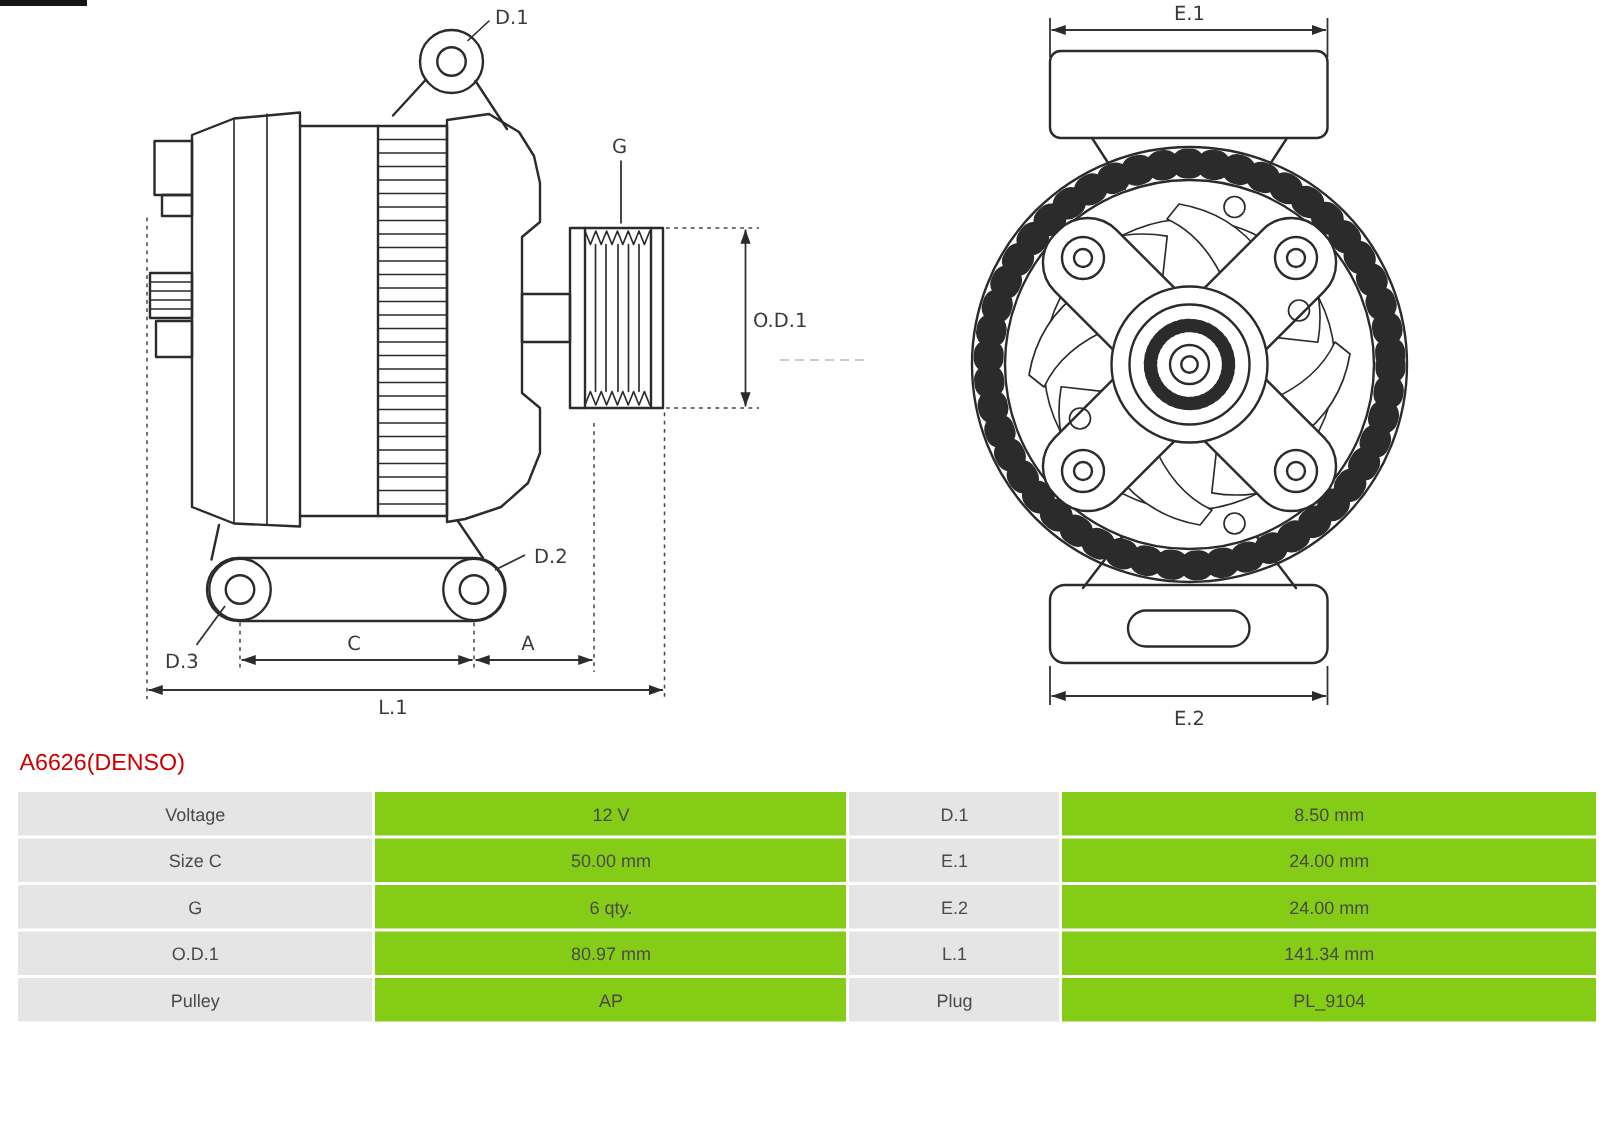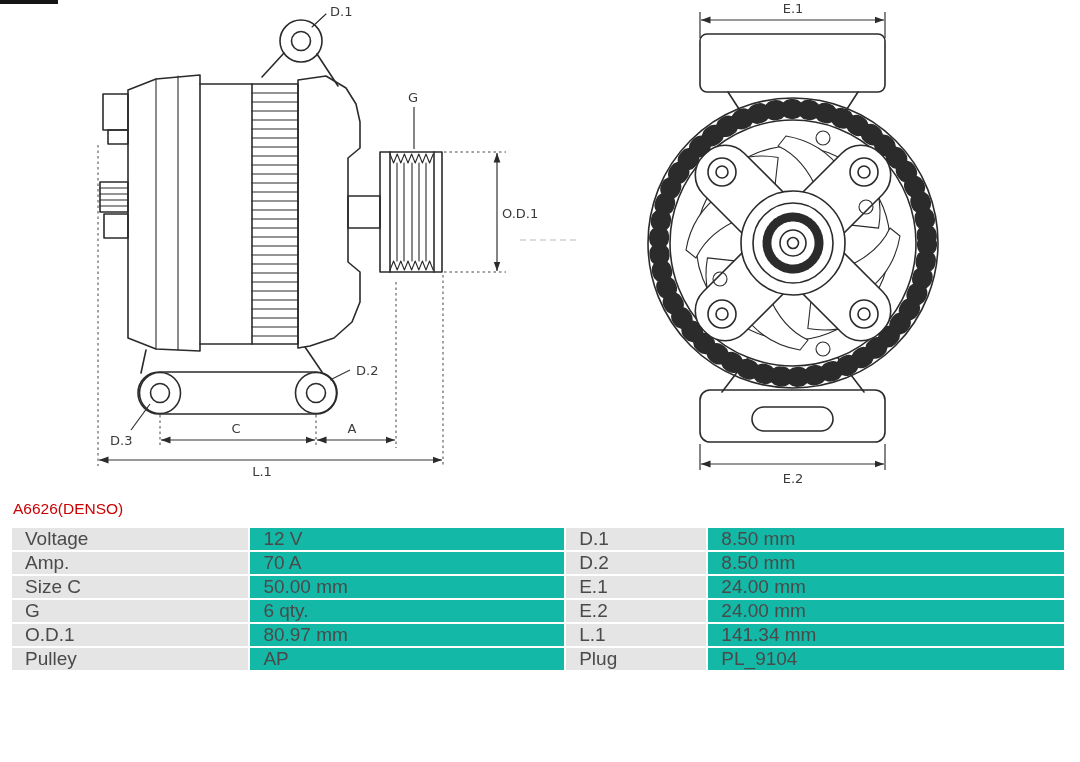--- a/index.html
+++ b/index.html
@@ -26,25 +26,25 @@
   .part-number {
     display:inline-block;
     color:#cc0000; font-size:15.5px; font-weight:400;
     padding:6px 0 8px 13px; text-decoration:none;text-align:center;
   }
   .spec-table {
     border-collapse:separate; border-spacing:2px;
     width:1056px; margin:0 0 0 10px; table-layout:fixed;
   }
   .spec-table td {
-    height:15px; padding:0 13px; text-align:left;
-    font-size:19px; color:#4a4a4a; vertical-align:middle;
+    height:29px; padding:0 13px; text-align:center;
+    font-size:12px; color:#4a4a4a; vertical-align:middle;
   }
   td.lbl-cell { background:#e5e5e5; }
-  td.val-cell { background:#14b8a6; }
+  td.val-cell { background:#84cc16; }
 </style>
 </head>
 <body>
 
 
 
 <div class="top-artifact"></div>
 
 <div class="drawing-area">
 <svg width="1080" height="494" viewBox="0 0 1080 494">
@@ -241,26 +241,20 @@
       <col style="width:34.0%">
   </colgroup>
   <tbody>
     <tr>
       <td class="lbl-cell">Voltage</td>
       <td class="val-cell">12 V</td>
       <td class="lbl-cell">D.1</td>
       <td class="val-cell">8.50 mm</td>
     </tr>
     <tr>
-      <td class="lbl-cell">Amp.</td>
-      <td class="val-cell">70 A</td>
-      <td class="lbl-cell">D.2</td>
-      <td class="val-cell">8.50 mm</td>
-    </tr>
-    <tr>
       <td class="lbl-cell">Size C</td>
       <td class="val-cell">50.00 mm</td>
       <td class="lbl-cell">E.1</td>
       <td class="val-cell">24.00 mm</td>
     </tr>
     <tr>
       <td class="lbl-cell">G</td>
       <td class="val-cell">6 qty.</td>
       <td class="lbl-cell">E.2</td>
       <td class="val-cell">24.00 mm</td>

